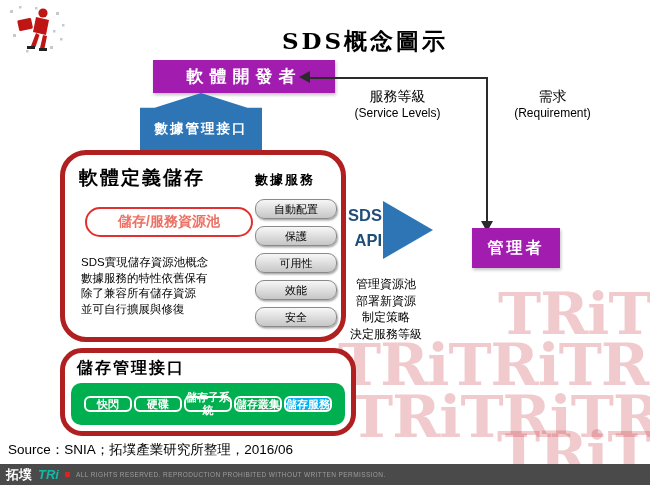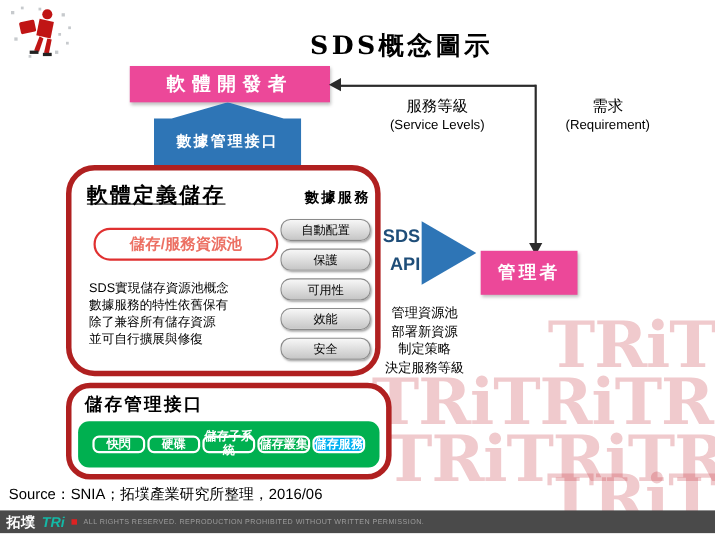--- a/index.html
+++ b/index.html
@@ -13,56 +13,56 @@
   .wm{position:absolute;font-family:"DejaVu Serif","Liberation Serif",serif;
       font-weight:bold;font-size:58px;color:rgba(195,45,55,0.25);
       white-space:nowrap;letter-spacing:-1px;line-height:1;}
 
   
   .page-title{left:240px;top:26px;width:250px;text-align:center;
       font-family:"DejaVu Serif","Liberation Serif",serif;
       font-size:23px;font-weight:bold;letter-spacing:3px;}
 
   
-  .blue-box{background:#ec4899;color:#fff;font-weight:bold;
+  .blue-box{background:#a21caf;color:#fff;font-weight:bold;
       display:flex;align-items:center;justify-content:center;
-      box-shadow:1px 2px 3px rgba(0,0,0,0.25);}
+      box-shadow:1px 2px 3px rgba(0,0,0,0.25);margin-left:35px;}
   .developer-box{left:118px;top:60px;width:182px;height:33px;font-size:17px;letter-spacing:6px;}
   .manager-box{left:437px;top:228px;width:88px;height:40px;font-size:16px;letter-spacing:3px;}
 
   
   .up-arrow{left:140px;top:93px;width:122px;height:57px;background:#2E75B6;
-      clip-path:polygon(50% 0%,88% 26%,100% 26%,100% 100%,0% 100%,0% 26%,12% 26%);padding-left:12px;}
+      clip-path:polygon(50% 0%,88% 26%,100% 26%,100% 100%,0% 100%,0% 26%,12% 26%);}
   .up-arrow .lbl{position:absolute;left:0;right:0;top:26%;bottom:0;
       display:flex;align-items:center;justify-content:center;
       color:#fff;font-weight:bold;font-size:13.5px;letter-spacing:2px;}
 
   
   .conn-h{left:309px;top:77px;width:178px;height:2px;background:#2b2b2b;}
   .conn-v{left:486px;top:77px;width:2px;height:146px;background:#2b2b2b;}
   .arrow-left{left:299px;top:71px;width:0;height:0;
       border-right:11px solid #2b2b2b;border-top:6px solid transparent;border-bottom:6px solid transparent;}
   .arrow-down{left:481px;top:221px;width:0;height:0;
       border-top:11px solid #2b2b2b;border-left:6px solid transparent;border-right:6px solid transparent;}
   .conn-label{text-align:center;line-height:1.25;}
   .conn-label .zh{font-size:14px;}
   .conn-label .en{font-size:12px;}
   .svc-level-label{left:330px;top:88px;width:135px;}
   .req-label{left:495px;top:88px;width:115px;}
 
   
   .sds-box{left:60px;top:150px;width:286px;height:192px;background:#fff;
       border:5px solid #B02020;border-radius:26px;box-sizing:border-box;}
-  .sds-title{left:14px;top:10px;font-size:19px;font-weight:bold;letter-spacing:2px;text-decoration:underline;}
+  .sds-title{left:14px;top:10px;font-size:19px;font-weight:bold;letter-spacing:2px;}
   .pool-box{left:20px;top:52px;width:168px;height:30px;border:2.5px solid #E03030;
       border-radius:15px;display:flex;align-items:center;justify-content:center;
       color:#EC7063;font-weight:bold;font-size:14px;box-sizing:border-box;}
   .sds-desc{left:16px;top:100px;width:176px;font-size:11.5px;line-height:15.5px;}
   .sds-desc span{display:block;}
-  .svc-header{left:190px;top:16px;width:82px;text-align:right;font-weight:bold;font-size:13px;letter-spacing:2px;}
+  .svc-header{left:190px;top:16px;width:82px;text-align:left;font-weight:bold;font-size:13px;letter-spacing:2px;}
   .svc-btn{left:190px;width:82px;height:20px;border:1px solid #8a8a8a;border-radius:9px;
       background:linear-gradient(#f7f7f7,#c6c6c6);box-shadow:1px 1.5px 2px rgba(0,0,0,0.35);
       display:flex;align-items:center;justify-content:center;font-size:11px;box-sizing:border-box;}
 
   
   .api-head{left:383px;top:201px;width:50px;height:58px;background:#2E75B6;
       clip-path:polygon(0 0,100% 50%,0 100%);}
   .api-label{left:334px;top:203px;width:48px;text-align:right;color:#1F4E79;
       font-weight:bold;font-size:16.5px;line-height:25px;}
   .api-label span{display:block;}

